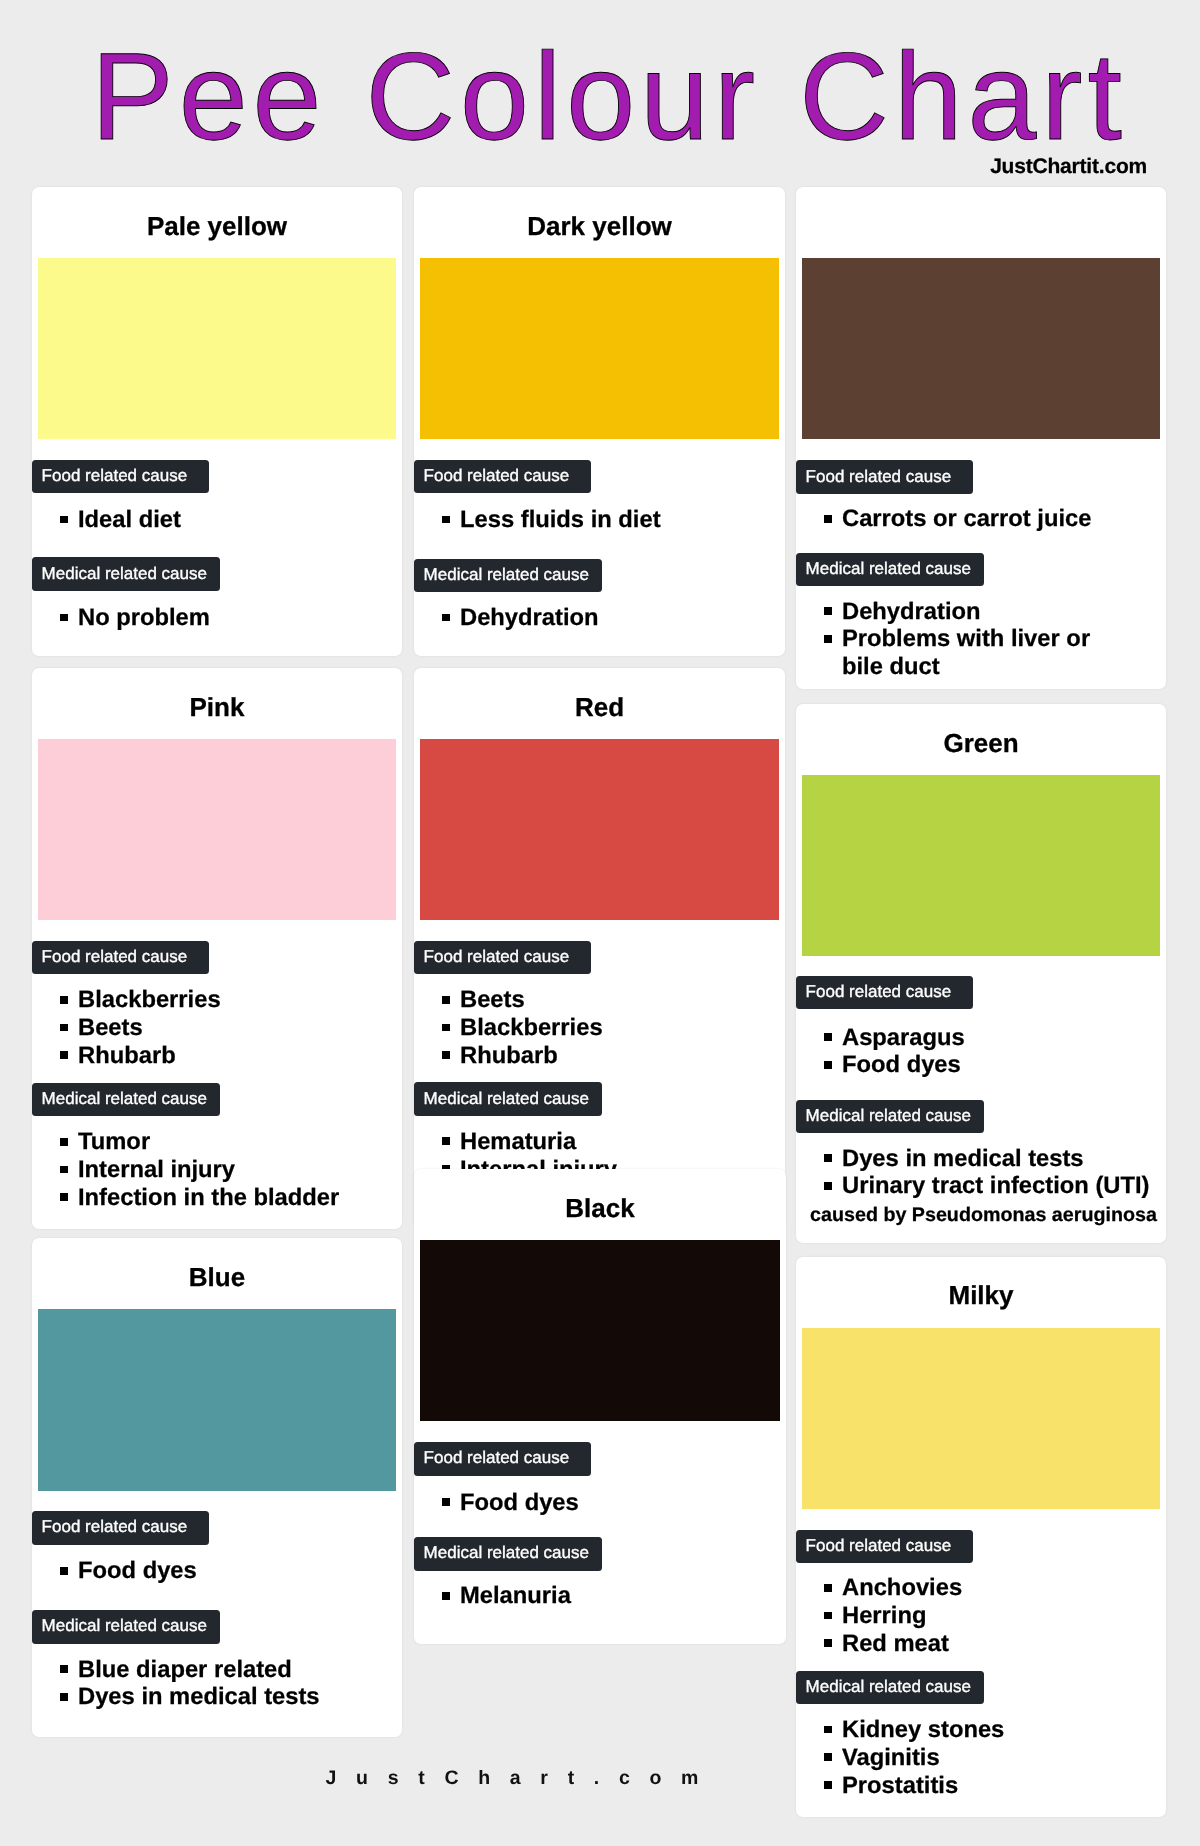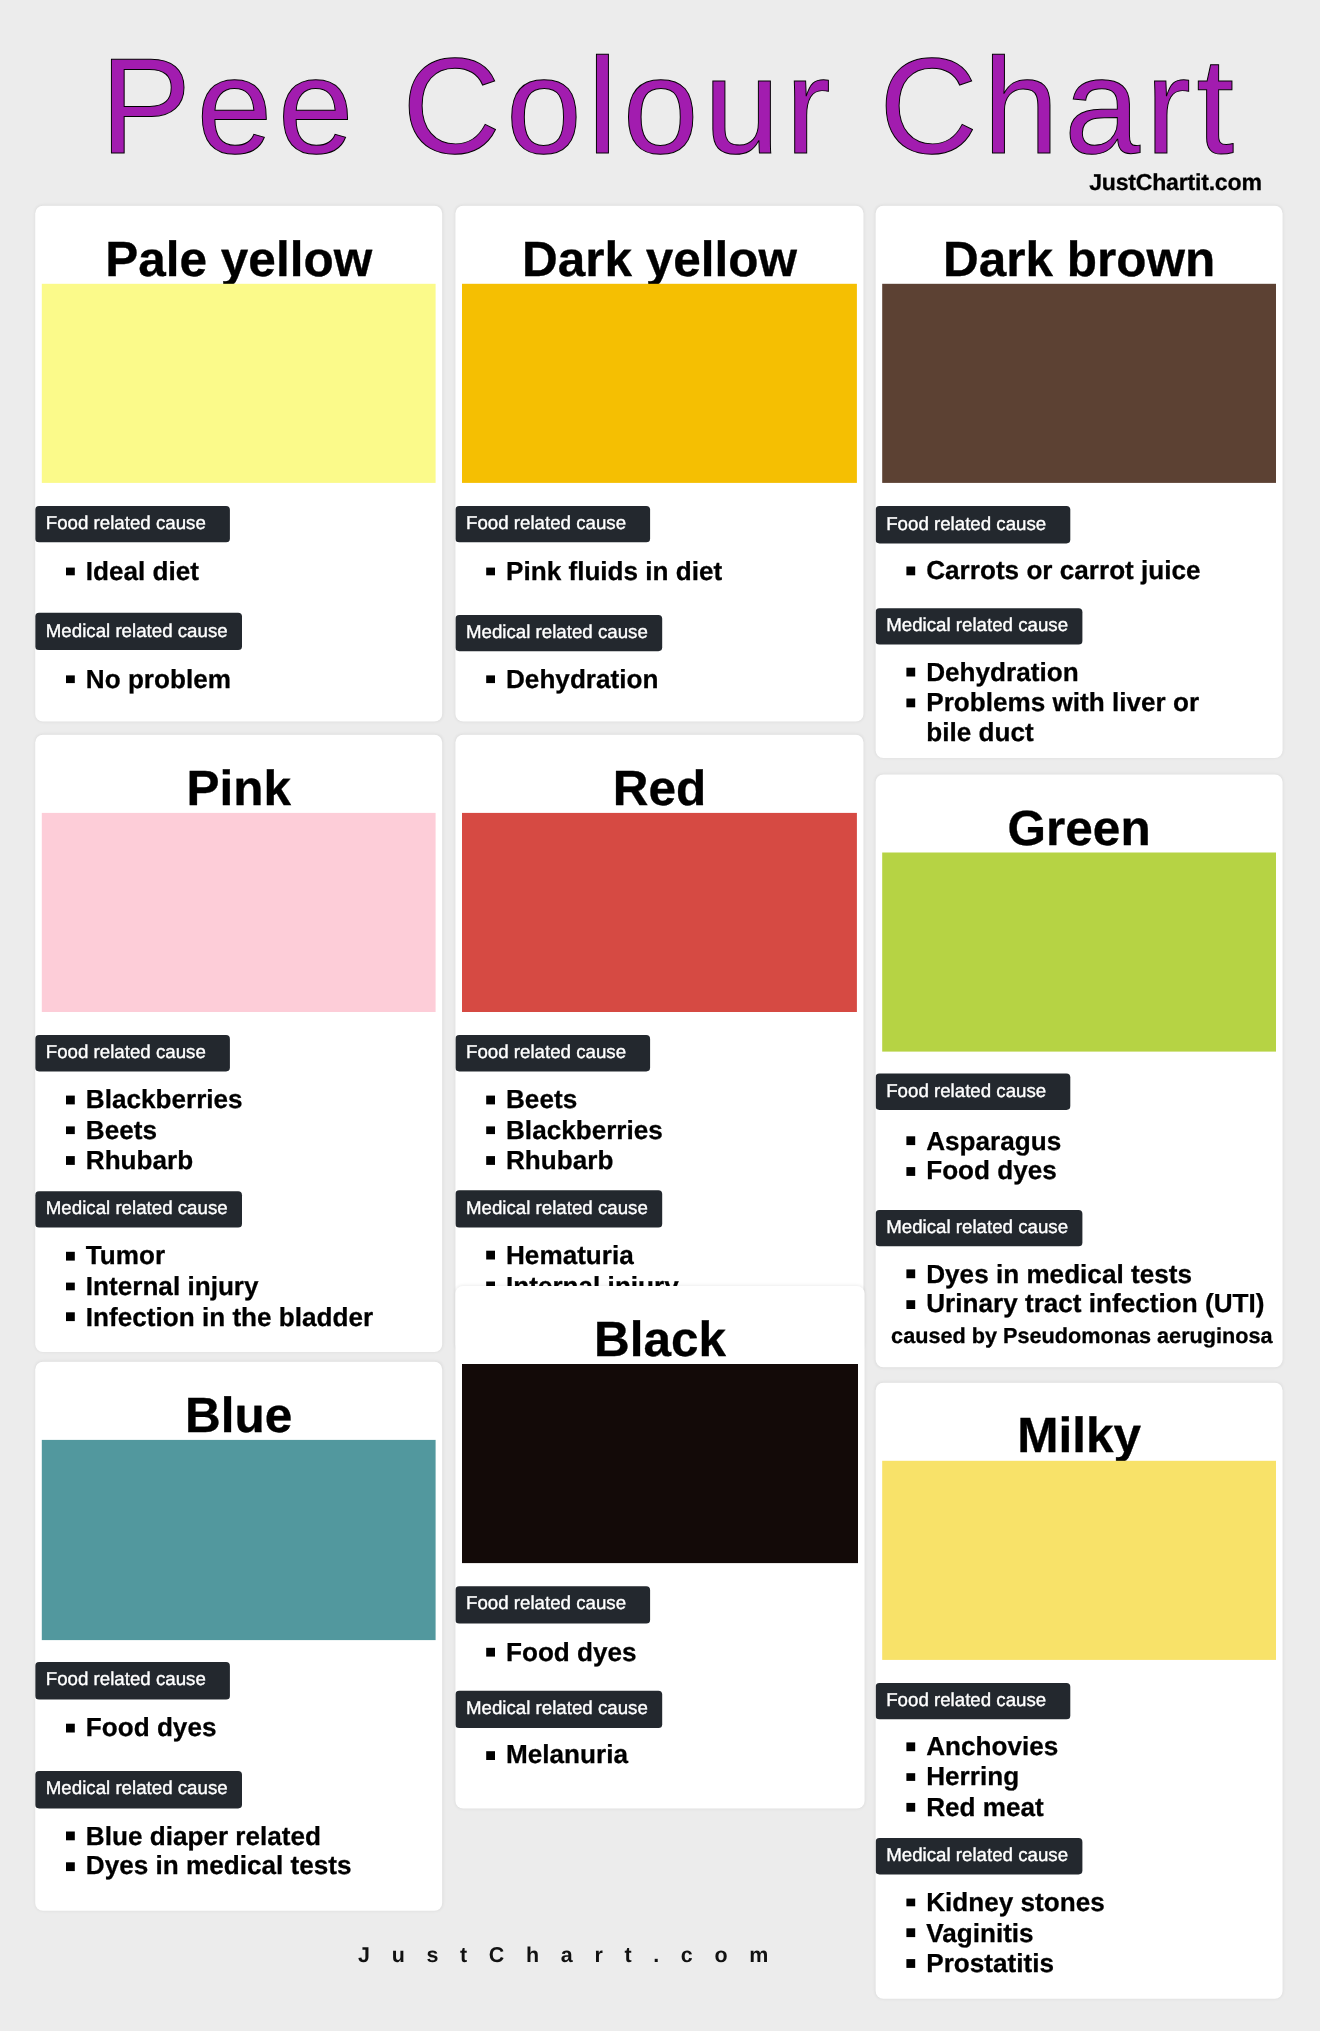--- a/index.html
+++ b/index.html
@@ -25,21 +25,21 @@
     -webkit-text-stroke:0.25px #000;
   }
   .grid{position:absolute;left:0;top:0;width:1200px;height:1846px;}
   .card{
     position:absolute;background:#fff;border-radius:7px;
     box-shadow:0 0 3px rgba(0,0,0,.07);
     overflow:hidden;
   }
   .card h2{
     margin:0;padding:0;text-align:center;
-    font-size:45px;font-weight:bold;color:#000;line-height:1;
+    font-size:26px;font-weight:bold;color:#000;line-height:1;
     -webkit-text-stroke:0.3px #000;
     position:absolute;left:0;right:0;top:25.5px;
   }
   .swatch{position:absolute;left:6px;right:6px;}
   .seclabel{
     position:absolute;left:0;background:#23282e;color:#fff;
     font-size:17px;font-weight:normal;line-height:17.5px;
     padding:7.3px 13px 8.7px 9.6px;border-radius:3.5px;
     -webkit-text-stroke:0.35px #fff;
     white-space:nowrap;
@@ -79,29 +79,28 @@
         <div class="seclabel" style="top:370.4px">Medical related cause</div>
         <ul style="top:417.2px">
           <li>No problem</li>
         </ul>
       </div>
       <div class="card" style="left: 414px; top: 187px; width: 371px; height: 469px;">
         <h2>Dark yellow</h2>
         <div class="swatch" style="background:#f5bf02;top:71px;height:181.4px"></div>
         <div class="seclabel food" style="top:273px">Food related cause</div>
         <ul style="top:319px">
-          <li>Pink fluids in diet</li>
+          <li>Less fluids in diet</li>
         </ul>
         <div class="seclabel" style="top:371.7px">Medical related cause</div>
         <ul style="top:417.1px">
           <li>Dehydration</li>
         </ul>
       </div>
       <div class="card" style="left: 796px; top: 187px; width: 370px; height: 502px;">
-        <h2>Dark brown</h2>
         <div class="swatch" style="background:#5c4133;top:71px;height:181.4px"></div>
         <div class="seclabel food" style="top:273.3px">Food related cause</div>
         <ul style="top:318.4px;right:48px">
           <li>Carrots or carrot juice</li>
         </ul>
         <div class="seclabel" style="top:365.7px">Medical related cause</div>
         <ul style="top:410.5px;right:48px">
           <li>Dehydration</li>
           <li>Problems with liver or bile duct</li>
         </ul>

